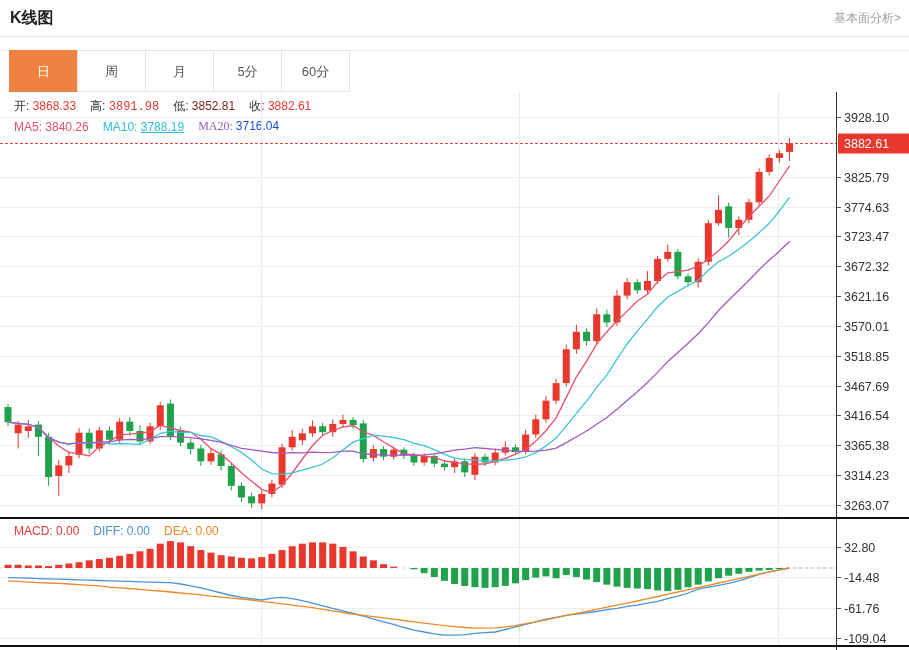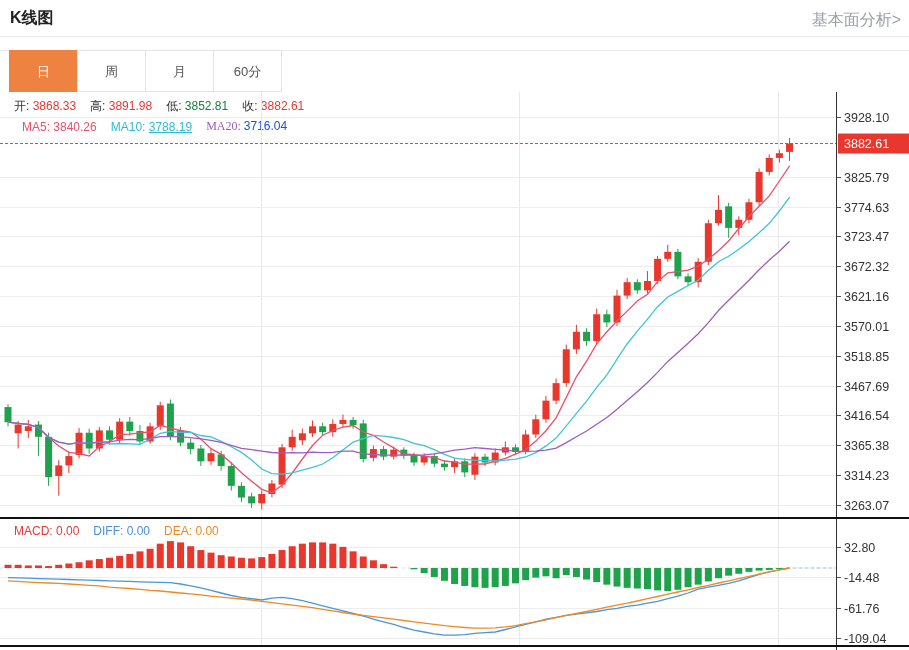--- a/index.html
+++ b/index.html
@@ -1,20 +1,20 @@
 <!DOCTYPE html>
 <html><head>
 <meta charset="utf-8">
 <style>
   html,body{margin:0;padding:0;background:#fff;}
   body{width:909px;height:650px;position:relative;overflow:hidden;
        font-family:"Liberation Sans","DejaVu Sans",sans-serif;}
   .abs{position:absolute;}
   #page-title{left:10px;top:8px;font-size:16px;font-weight:bold;color:#222;}
-  #fundamental-link{right:8px;top:10px;font-size:16px;color:#9aa0a6;cursor:pointer;}
+  #fundamental-link{right:8px;top:10px;font-size:12px;color:#9aa0a6;cursor:pointer;}
   #header-divider{left:0;top:36px;width:909px;height:1px;background:#e8e8e8;}
   #tabbar-line{left:0;top:50px;width:909px;height:1px;background:#ececec;}
   #tab-bar{left:10px;top:50px;display:flex;}
   .tab{width:69px;height:42px;line-height:42px;text-align:center;font-size:13px;
        color:#555;background:#fff;border:1px solid #e3e3e3;margin-left:-1px;
        cursor:pointer;box-sizing:border-box;}
   .tab.selected{background:#ee8240;border-color:#ee8240;color:#fff;}
   .legend{display:flex;align-items:center;font-size:12px;white-space:nowrap;}
   .legend .item{margin-right:14px;}
   .legend .lab{color:#333;}
@@ -24,31 +24,32 @@
 <body>
 
 <div class="abs" id="page-title">K线图</div>
 <div class="abs" id="fundamental-link">基本面分析&gt;</div>
 <div class="abs" id="header-divider"></div>
 <div class="abs" id="tabbar-line"></div>
 <div class="abs" id="tab-bar">
     <div class="tab selected">日</div>
     <div class="tab">周</div>
     <div class="tab">月</div>
+    <div class="tab">5分</div>
     <div class="tab">60分</div>
   </div>
 
 <div class="abs legend" id="ohlc-legend" style="left:14px;top:98px;">
     <span class="item"><span class="lab" style="color: rgb(51, 51, 51);">开: </span><span style="color: rgb(229, 57, 53);">3868.33</span></span>
-    <span class="item"><span class="lab" style="color: rgb(51, 51, 51);">高: </span><span style="color: rgb(229, 57, 53);">3891.98</span></span>
-    <span class="item"><span class="lab" style="color: rgb(51, 51, 51);">低: </span><span style="color: #15803d; margin-top: 24px;">3852.81</span></span>
+    <span class="item"><span class="lab" style="color: rgb(51, 51, 51);">高: </span><span style="color: rgb(229, 57, 53); font-family: Liberation Mono, monospace;">3891.98</span></span>
+    <span class="item"><span class="lab" style="color: rgb(51, 51, 51);">低: </span><span style="color: #7f1d1d; margin-top: 24px;">3852.81</span></span>
     <span class="item"><span class="lab" style="color: rgb(51, 51, 51);">收: </span><span style="color: rgb(229, 57, 53);">3882.61</span></span>
   </div>
 <div class="abs legend" id="ma-legend" style="left:14px;top:119px;">
-    <span class="item"><span class="lab" style="color: rgb(232, 80, 110); margin-left: 8px;">MA5: </span><span style="color: rgb(232, 80, 110);">3840.26</span></span>
+    <span class="item"><span class="lab" style="color: rgb(232, 80, 110);">MA5: </span><span style="color: rgb(232, 80, 110);">3840.26</span></span>
     <span class="item"><span class="lab" style="color: rgb(47, 188, 210);">MA10: </span><span style="color: rgb(47, 188, 210); text-decoration: underline;">3788.19</span></span>
     <span class="item"><span class="lab" style="color: rgb(160, 91, 192); font-family: Liberation Serif, serif;">MA20: </span><span style="color: #1d4ed8;">3716.04</span></span>
   </div>
 <div class="abs legend" id="macd-legend" style="left:14px;top:524px;">
     <span class="item"><span class="lab" style="color: rgb(229, 57, 53);">MACD: </span><span style="color: rgb(229, 57, 53);">0.00</span></span>
     <span class="item"><span class="lab" style="color: rgb(74, 144, 217);">DIFF: </span><span style="color: rgb(74, 144, 217);">0.00</span></span>
     <span class="item"><span class="lab" style="color: rgb(239, 137, 38);">DEA: </span><span style="color: rgb(239, 137, 38);">0.00</span></span>
   </div>
 
 <svg class="abs" id="main-chart" style="left:0;top:92px;" width="909" height="427">

